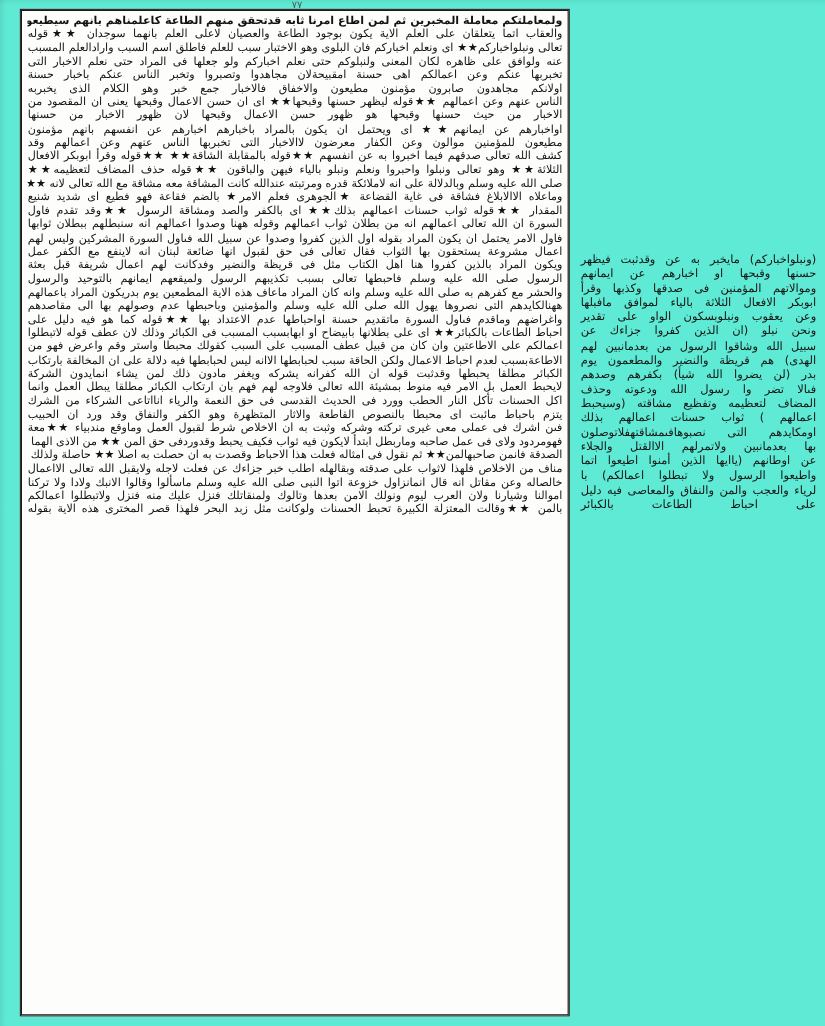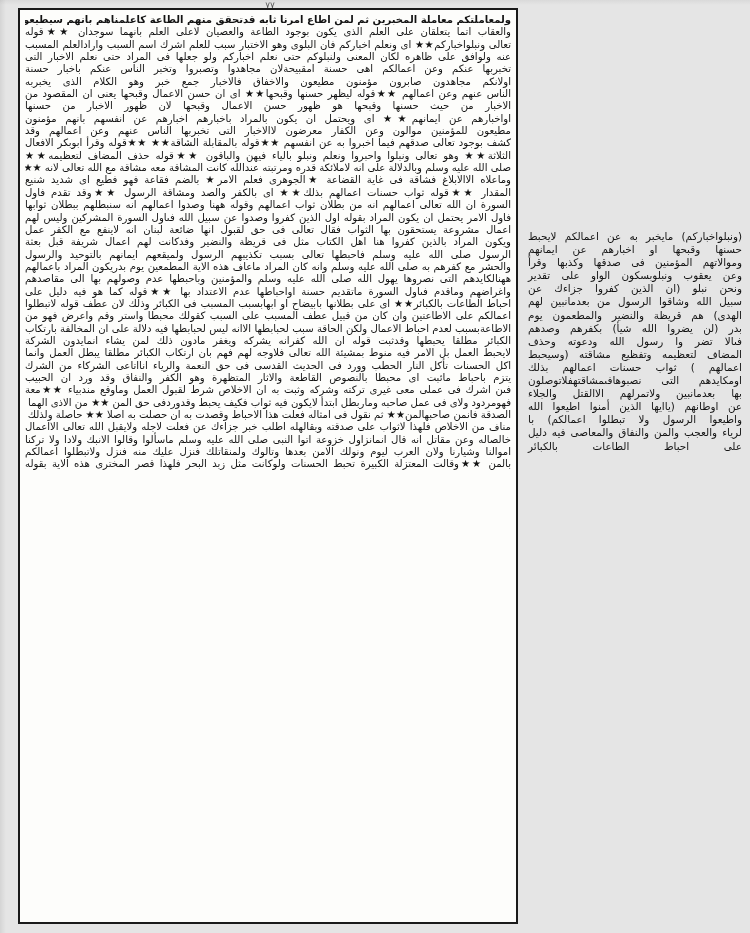--- a/index.html
+++ b/index.html
@@ -11,21 +11,21 @@
     width: 750px;
     height: 933px;
     font-family: "DejaVu Sans", sans-serif;
     color: #111;
     overflow: hidden;
   }
   .page {
     position: relative;
     width: 750px;
     height: 933px;
-    background: #e5e5e5;
+    background: #5eead4;
     direction: rtl;
   }
 
   
   .page-header {
     position: absolute;
     top: 0px;
     right: 240px;
     width: 480px;
     height: 14px;
@@ -106,30 +106,30 @@
 <div class="page">
 
   <div class="scan-edge-top"></div>
   <div class="scan-edge-left"></div>
 
   <div class="page-header">٧٧</div>
 
   <div class="matn-frame">
     <div class="matn-inner" id="matn-inner">
         <div class="matn-line lead">ولمعاملتكم معاملة المخبرين ثم لمن اطاع امرنا ثابه قدتحقق منهم الطاعة كاعلمناهم بانهم سيطيعون فان الثواب</div>
-        <div class="matn-line">والعقاب اتما يتعلقان على العلم الذى يكون بوجود الطاعة والعصيان لاعلى العلم بانهما سوجدان ★★قوله</div>
-        <div class="matn-line">تعالى ونبلواخباركم★★ اى ونعلم اخباركم فان البلوى وهو الاختبار سبب للعلم اشرك اسم السبب وارادالعلم المسبب</div>
+        <div class="matn-line">والعقاب اتما يتعلقان على العلم الاية يكون بوجود الطاعة والعصيان لاعلى العلم بانهما سوجدان ★★قوله</div>
+        <div class="matn-line">تعالى ونبلواخباركم★★ اى ونعلم اخباركم فان البلوى وهو الاختبار سبب للعلم فاطلق اسم السبب وارادالعلم المسبب</div>
         <div class="matn-line">عنه ولوافق على ظاهره لكان المعنى ولنبلوكم حتى نعلم اخباركم ولو جعلها فى المراد حتى نعلم الاخبار التى</div>
         <div class="matn-line">تخبربها عنكم وعن اعمالكم اهى حسنة امقبيحةلان مجاهدوا وتصبروا وتخبر الناس عنكم باخبار حسنة</div>
         <div class="matn-line">اولانكم مجاهدون صابرون مؤمنون مطيعون والاخفاق فالاخبار جمع خبر وهو الكلام الذى يخبربه</div>
         <div class="matn-line">الناس عنهم وعن اعمالهم ★★قوله ليظهر حسنها وقبحها★★ اى ان حسن الاعمال وقبحها يعنى ان المقصود من</div>
         <div class="matn-line">الاخبار من حيث حسنها وقبحها هو ظهور حسن الاعمال وقبحها لان ظهور الاخبار من حسنها</div>
         <div class="matn-line">اواخبارهم عن ايمانهم★★ اى ويحتمل ان يكون بالمراد باخبارهم اخبارهم عن انفسهم بانهم مؤمنون</div>
         <div class="matn-line">مطيعون للمؤمنين موالون وعن الكفار معرضون لاالاخبار التى تخبربها الناس عنهم وعن اعمالهم وقد</div>
-        <div class="matn-line">كشف بوجود تعالى صدقهم فيما اخبروا به عن انفسهم ★★قوله بالمقابلة الشاقة★★ ★★قوله وقرأ ابوبكر الافعال</div>
+        <div class="matn-line">كشف الله تعالى صدقهم فيما اخبروا به عن انفسهم ★★قوله بالمقابلة الشاقة★★ ★★قوله وقرأ ابوبكر الافعال</div>
         <div class="matn-line">الثلاثة★★ وهو تعالى ونبلوا واحبروا ونعلم ونبلو بالياء فيهن والباقون ★★قوله حذف المضاف لتعظيمه★★</div>
         <div class="matn-line">صلى الله عليه وسلم وبالدلالة على انه لاملائكة قدره ومرتبته عندالله كانت المشاقة معه مشاقة مع الله تعالى لانه ★★رسوله</div>
         <div class="matn-line">وماعلاه الاالابلاغ فشاقة فى غاية القضاعة ★الجوهرى فعلم الامر★ بالضم فقاعة فهو فطيع اى شديد شنيع</div>
         <div class="matn-line">المقدار ★★قوله ثواب حسنات اعمالهم بذلك★★ اى بالكفر والصد ومشاقة الرسول ★★وقد تقدم فاول</div>
         <div class="matn-line">السورة ان الله تعالى اعمالهم انه من بطلان ثواب اعمالهم وقوله ههنا وصدوا اعمالهم انه سنبطلهم ببطلان ثوابها</div>
         <div class="matn-line">فاول الامر يحتمل ان يكون المراد بقوله اول الذين كفروا وصدوا عن سبيل الله فىاول السورة المشركين وليس لهم</div>
         <div class="matn-line">اعمال مشروعة يستحقون بها الثواب فقال تعالى فى حق لقبول انها ضائعة لبنان انه لاينفع مع الكفر عمل</div>
         <div class="matn-line">ويكون المراد بالذين كفروا هنا اهل الكتاب مثل فى قريظة والنضير وفدكانت لهم اعمال شريفة قبل بعثة</div>
         <div class="matn-line">الرسول صلى الله عليه وسلم فاحبطها تعالى بسبب تكذيبهم الرسول ولميقعهم ايمانهم بالتوحيد والرسول</div>
         <div class="matn-line">والحشر مع كفرهم به صلى الله عليه وسلم وانه كان المراد ماعاف هذه الاية المطمعين يوم بدريكون المراد باعمالهم</div>
@@ -146,32 +146,33 @@
         <div class="matn-line">فهومردود ولاى فى عمل صاحبه وماربطل ابتدأ لايكون فيه ثواب فكيف يحبط وقدوردفى حق المن ★★ من الاذى الهما ببطلان</div>
         <div class="matn-line">الصدقة فانمن صاحبهالمن★★ ثم نقول فى امثاله فعلت هذا الاحباط وقصدت به ان حصلت به اصلا ★★ حاصلة ولذلك فافاته وهذا</div>
         <div class="matn-line">مناف من الاخلاص فلهذا لاثواب على صدقته وبقالهله اطلب خبر جزاءك عن فعلت لاجله ولايقبل الله تعالى الااعمال</div>
         <div class="matn-line">خالصاله وعن مقاتل انه قال انمانزاول خزوعة اتوا النبى صلى الله عليه وسلم ماسألوا وقالوا الانبك ولادا ولا تركنا</div>
         <div class="matn-line">اموالنا وشيارنا ولان العرب ليوم ونولك الامن بعدها وتالوك ولمنقاتلك فنزل عليك منه فنزل ولاتبطلوا اعمالكم</div>
         <div class="matn-line">بالمن ★★وقالت المعتزلة الكبيرة تحبط الحسنات ولوكانت مثل زبد البحر فلهذا قصر المخترى هذه الاية بقوله</div>
       </div>
   </div>
 
   <div class="hashiya" id="hashiya">
-      <div class="hashiya-line">(ونبلواخباركم) مايخبر به عن اعمالكم لايحبط</div>
+      <div class="hashiya-line">(ونبلواخباركم) مايخبر به عن وقدثبت فيظهر</div>
       <div class="hashiya-line">حسنها وقبحها او اخبارهم عن ايمانهم</div>
       <div class="hashiya-line">وموالاتهم المؤمنين فى صدقها وكذبها وقرأ</div>
+      <div class="hashiya-line">ابوبكر الافعال الثلاثة بالياء لموافق مافبلها</div>
       <div class="hashiya-line">وعن يعقوب ونبلوبسكون الواو على تقدير</div>
       <div class="hashiya-line">ونحن نبلو (ان الذين كفروا جزاءك عن</div>
       <div class="hashiya-line">سبيل الله وشاقوا الرسول من بعدمانبين لهم</div>
       <div class="hashiya-line">الهدى) هم قريظة والنضير والمطعمون يوم</div>
       <div class="hashiya-line">بدر (لن يضروا الله شيأ) بكفرهم وصدهم</div>
       <div class="hashiya-line">فىالا تضر وا رسول الله ودعوته وحذف</div>
       <div class="hashiya-line">المضاف لتعظيمه وتفظيع مشاقته (وسيحبط</div>
       <div class="hashiya-line">اعمالهم ) ثواب حسنات اعمالهم بذلك</div>
       <div class="hashiya-line">اومكايدهم التى نصبوهافىمشاقتهفلاتوصلون</div>
       <div class="hashiya-line">بها بعدمانبين ولاتمرلهم الاالقتل والجلاء</div>
-      <div class="hashiya-line">عن اوطانهم (ياايها الذين أمنوا اطيعوا الله</div>
+      <div class="hashiya-line">عن اوطانهم (ياايها الذين أمنوا اطيعوا اتما</div>
       <div class="hashiya-line">واطيعوا الرسول ولا تبطلوا اعمالكم) با</div>
       <div class="hashiya-line">لرياء والعجب والمن والنفاق والمعاصى فيه دليل</div>
       <div class="hashiya-line">على احباط الطاعات بالكبائر</div>
     </div>
 
 </div>
 
 </body></html>

